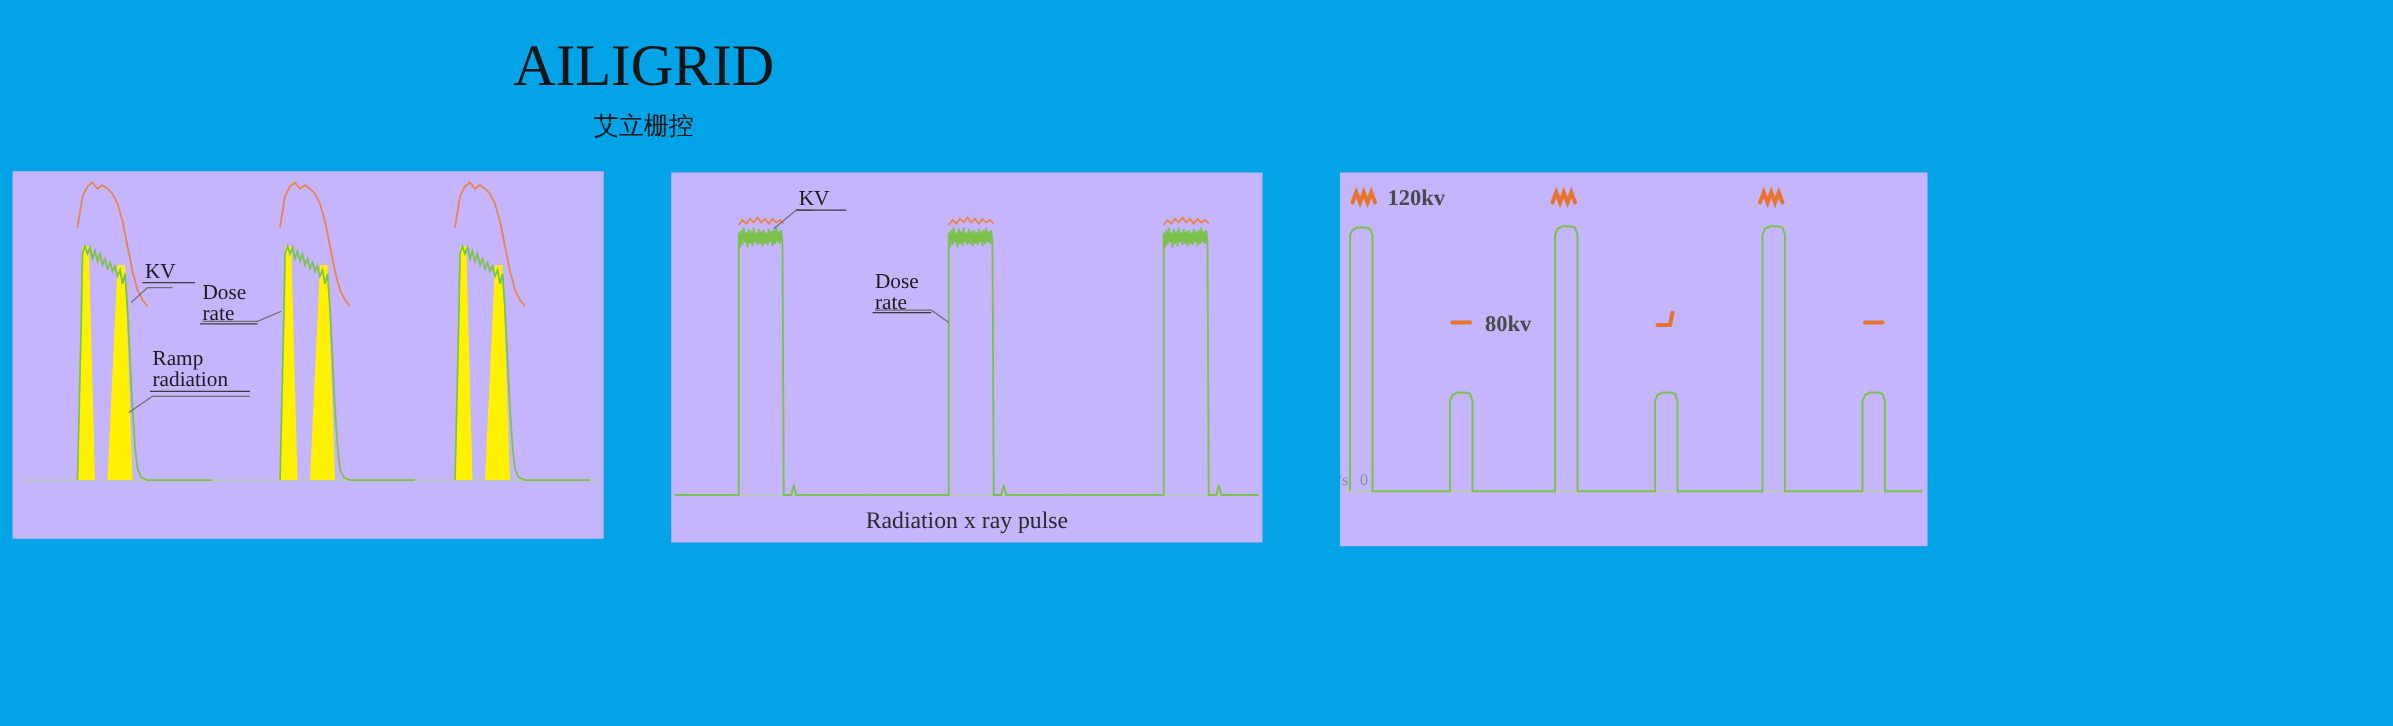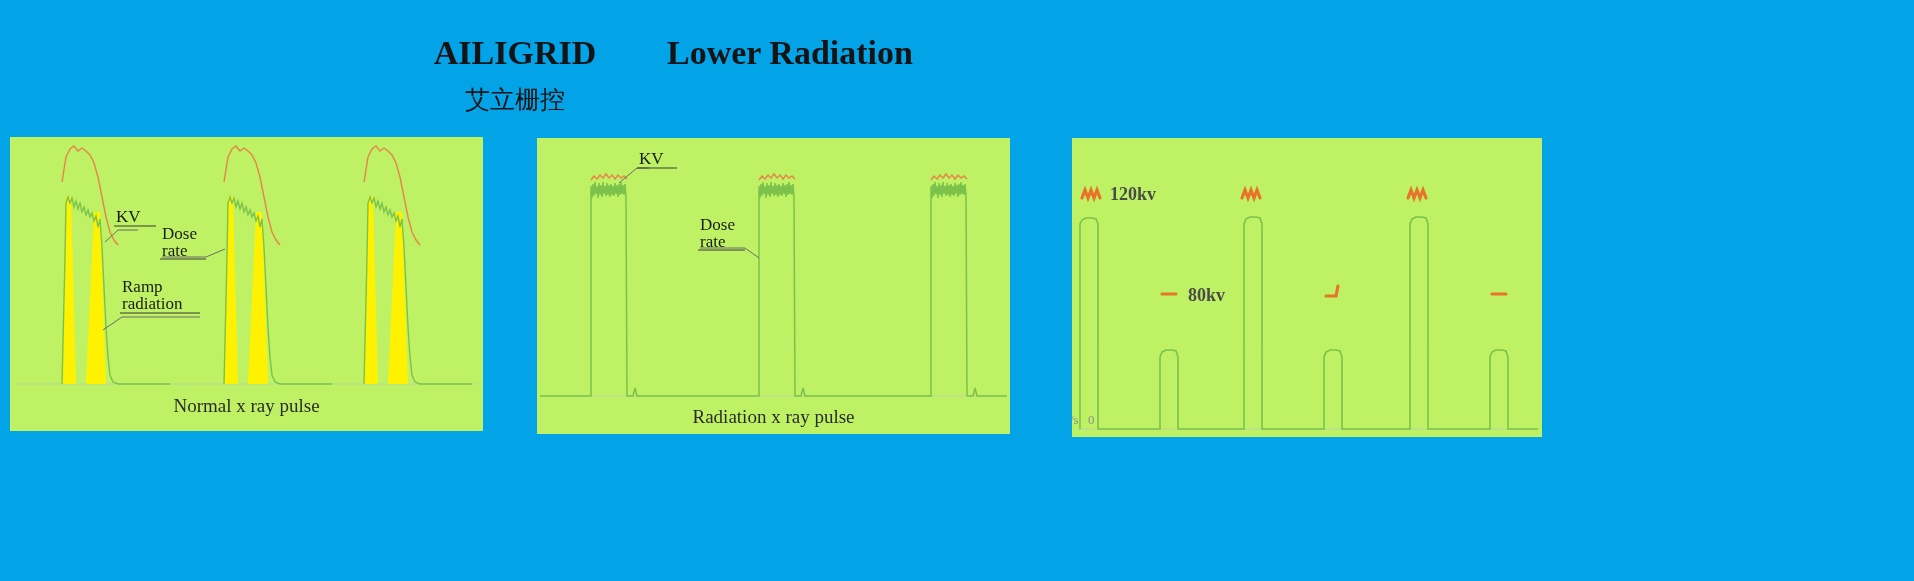--- a/index.html
+++ b/index.html
@@ -23,57 +23,57 @@
     width: 1914px;
     height: 160px;
   }
   .head-col {
     position: absolute;
     text-align: center;
     color: #111111;
   }
   .head-en {
     font-family: "Liberation Serif", serif;
-    font-size: 34px;
-    font-weight: 700;
+    font-size: 47px;
+    font-weight: 400;
     line-height: 46px;
     white-space: nowrap;
     color: #141414;
   }
   .head-cn {
     font-family: "DejaVu Sans", sans-serif;
-    font-size: 25px;
+    font-size: 20px;
     line-height: 28px;
     margin-top: 10px;
     white-space: nowrap;
     color: #141414;
   }
   #head-col-0 { left: 380px; top: 30px; width: 270px; }
   #head-col-1 { left: 640px; top: 30px; width: 300px; }
   #head-col-2 { left: 945px; top: 30px; width: 300px; }
 
   
   .panel {
     position: absolute;
-    background: #bef264;
+    background: #c4b5fd;
     box-sizing: border-box;
   }
   #panel-0 { left: 10px;   top: 137px; width: 473px; height: 294px; }
   #panel-1 { left: 537px;  top: 138px; width: 473px; height: 296px; }
   #panel-2 { left: 1072px; top: 138px; width: 470px; height: 299px; }
 
   .plot {
     position: absolute;
     left: 0;
     top: 0;
     width: 100%;
   }
   #plot-0 { height: 255px; }
   #plot-1 { height: 265px; }
-  #plot-2 { height: 265px; margin-top: 36px; }
+  #plot-2 { height: 265px; }
 
   .caption {
     position: absolute;
     left: 0;
     width: 100%;
     text-align: center;
     font-family: "Liberation Serif", serif;
     font-size: 19px;
     color: #2b2b2b;
     white-space: nowrap;
@@ -109,21 +109,20 @@
 <body style="background: rgb(2, 163, 231);">
 
 <div id="header">
 
   <div class="head-col" id="head-col-0">
     <div class="head-en">AILIGRID</div>
     <div class="head-cn">艾立栅控</div>
   </div>
 
   <div class="head-col" id="head-col-1">
-    <div class="head-en">Lower Radiation</div>
   </div>
 
   <div class="head-col" id="head-col-2">
   </div>
 
 </div>
 
 <div class="panel" id="panel-0">
   <div class="plot" id="plot-0">
     <svg viewBox="0 0 473 255" preserveAspectRatio="none" shape-rendering="geometricPrecision">
@@ -178,21 +177,20 @@
 
       <g>
         <polyline fill="none" stroke="#6b6b6b" stroke-width="1" points="93,193 112,180 190,180"></polyline>
         <text class="ann-text" x="112" y="155" font-size="17">Ramp</text>
         <text class="ann-text" x="112" y="172" font-size="17">radiation</text>
         <line x1="110" y1="176" x2="190" y2="176" stroke="#3a3a3a" stroke-width="1"></line>
       </g>
 
     </svg>
   </div>
-  <div class="caption" id="caption-0">Normal x ray pulse</div>
 </div>
 
 <div class="panel" id="panel-1">
   <div class="plot" id="plot-1">
     <svg viewBox="0 0 473 265" preserveAspectRatio="none" shape-rendering="geometricPrecision">
 
       <line x1="3" y1="258" x2="470" y2="258" stroke="#b9d3a4" stroke-width="1"></line>
 
       <g>
         <path fill="none" stroke="#7cc24a" stroke-width="1.5" d="M3,258 L54,258 L54,48 L55,60 L56,46 L57,58 L58,44 L59,56 L60,48 L61,60

